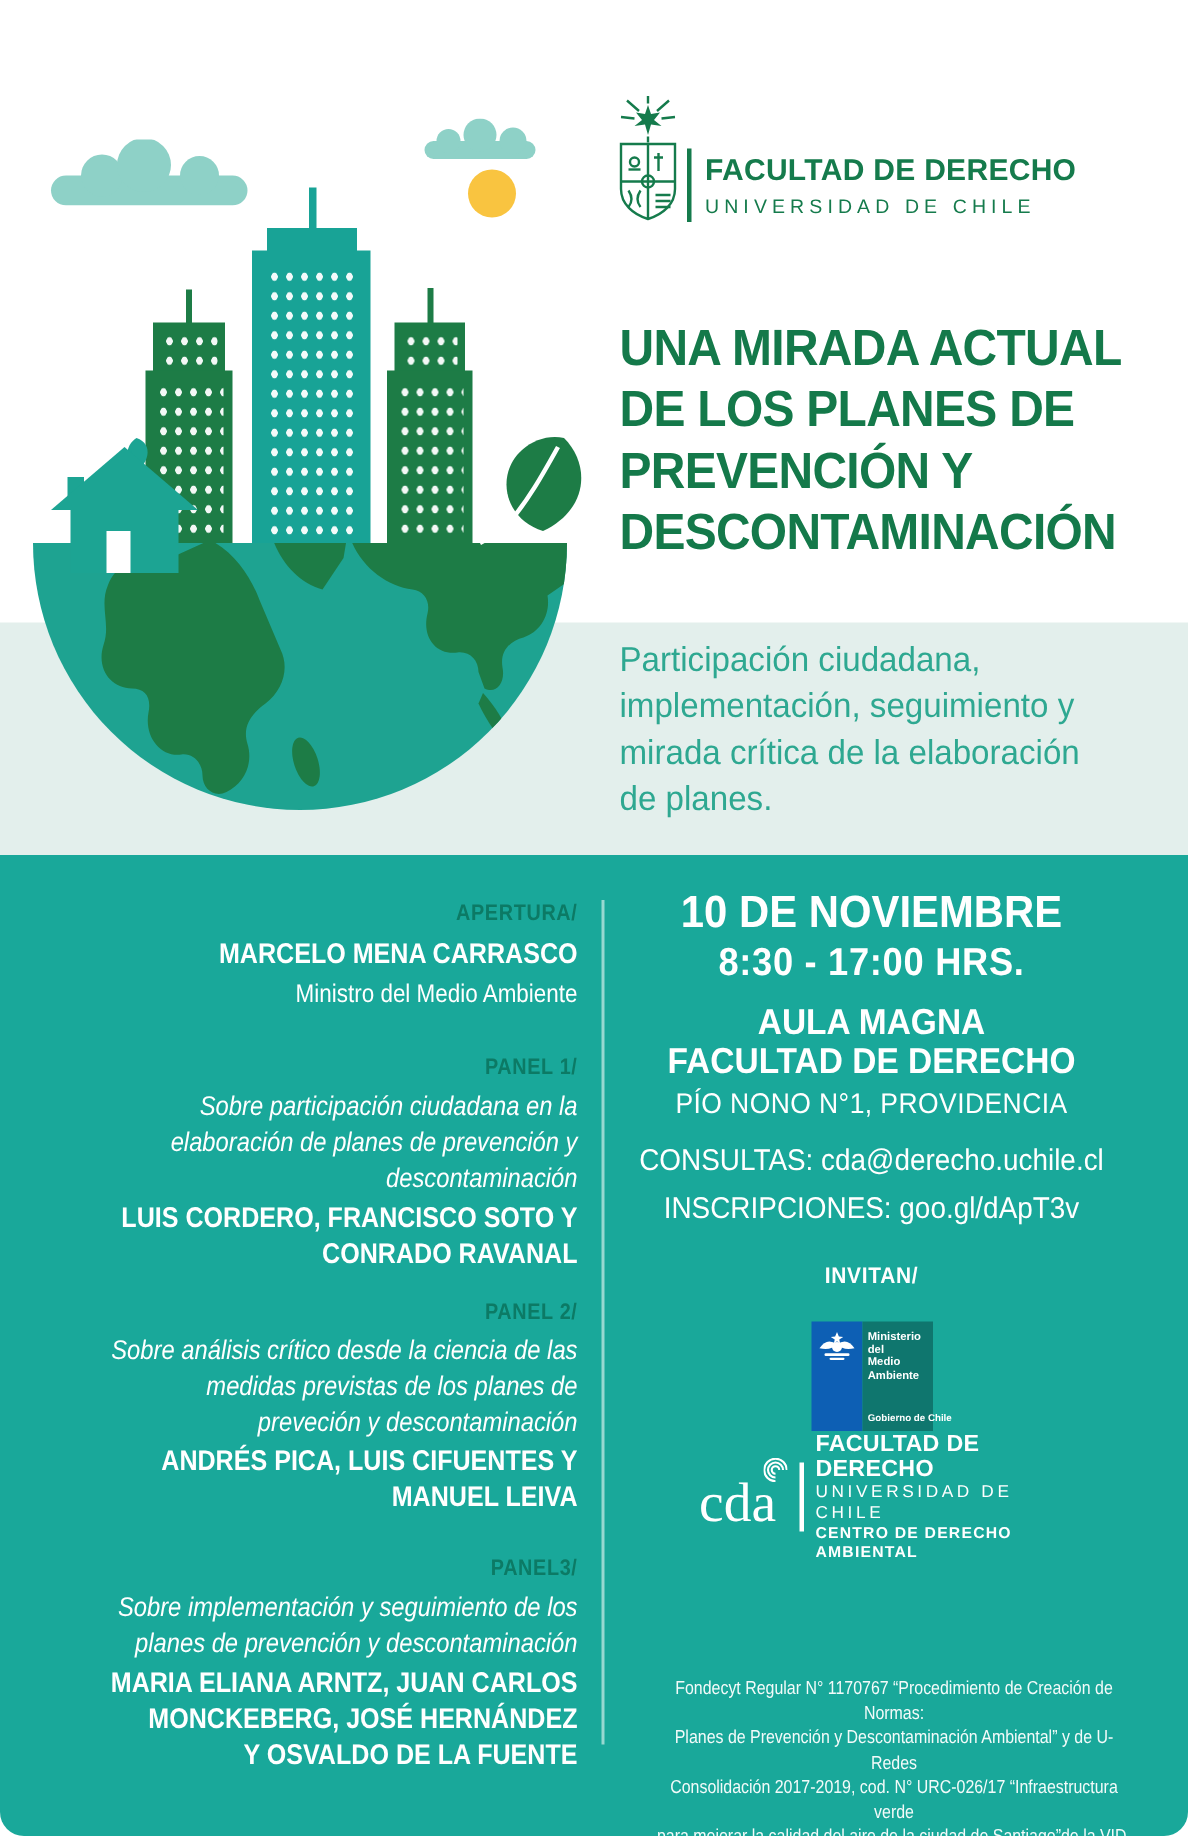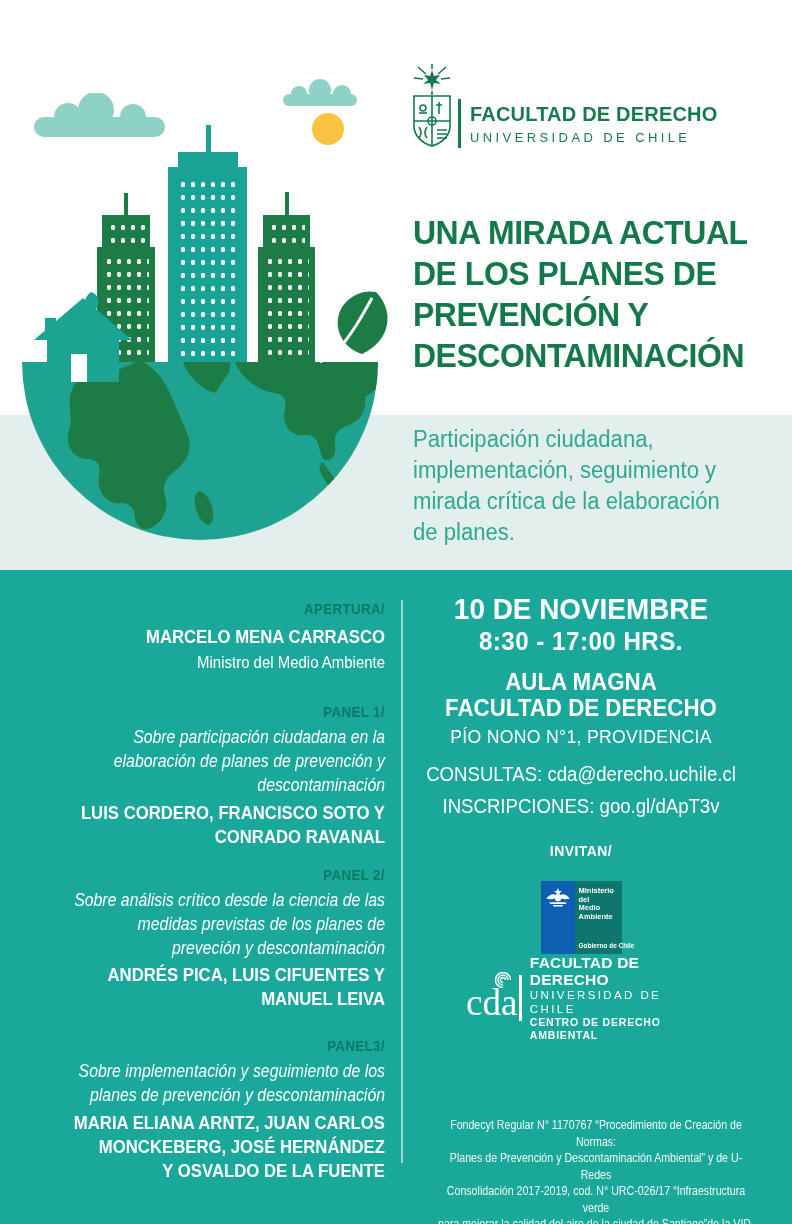--- a/index.html
+++ b/index.html
@@ -1,17 +1,17 @@
 <!DOCTYPE html>
 <html><head>
 <meta charset="utf-8">
 <style>
   html,body{margin:0;padding:0;background:#fff;}
   .poster{position:relative;width:792px;height:1224px;overflow:hidden;
-    font-family:"Liberation Sans",sans-serif;background:#ffffff;}
+    font-family:"Liberation Sans",sans-serif;background:#ffffff;border-radius:16px;}
   .abs{position:absolute;}
   .pre{white-space:pre-line;}
 
   
   .light-band{left:0;top:415px;width:792px;height:155px;background:#E3EFEC;}
   .teal-section{left:0;top:570px;width:792px;height:654px;background:#19A89A;}
 
   .bld{position:absolute;}
   .bld-dark{background:#1D7C46;}
   .bld-teal{background:#18A396;}
@@ -59,21 +59,21 @@
 
   
   .min-logo{margin:21px auto 0 auto;width:81px;height:73px;display:flex;text-align:left;}
   .min-blue{width:34px;background:#0D5FB4;position:relative;}
   .min-red{flex:1;background:#0f766e;position:relative;}
   .min-name{position:absolute;left:4px;top:6px;font-size:7.5px;line-height:8.5px;font-weight:bold;color:#fff;}
   .min-footer{position:absolute;left:4px;bottom:5px;font-size:6.5px;font-weight:bold;color:#fff;white-space:nowrap;}
 
   
   .cda-logo{margin:20px auto 0 auto;width:230px;height:48px;display:flex;align-items:center;justify-content:center;}
-  .cda-word{position:relative;font-family:"Liberation Serif",serif;font-size:37px;line-height:37px;color:#fff;padding-right:2px;padding-top:8px;}
+  .cda-word{position:relative;font-family:"Liberation Serif",serif;font-size:37px;line-height:37px;color:#fff;padding-right:16px;padding-top:8px;}
   .cda-spiral{position:absolute;right:8px;top:-4px;}
   .cda-bar{width:3px;height:46px;background:#fff;}
   .cda-text{padding-left:8px;text-align:left;color:#fff;}
   .cda-fac{font-size:15.5px;line-height:17px;font-weight:bold;letter-spacing:.2px;}
   .cda-uni{font-size:11.5px;line-height:14px;letter-spacing:2.4px;}
   .cda-cen{font-size:10.5px;line-height:13px;font-weight:bold;letter-spacing:.8px;}
 
   .fineprint{left:410px;top:1117px;width:372px;text-align:center;color:rgba(255,255,255,.95);
     font-size:12.5px;line-height:16.5px;transform:scaleX(.85);transform-origin:top center;}
 </style>

